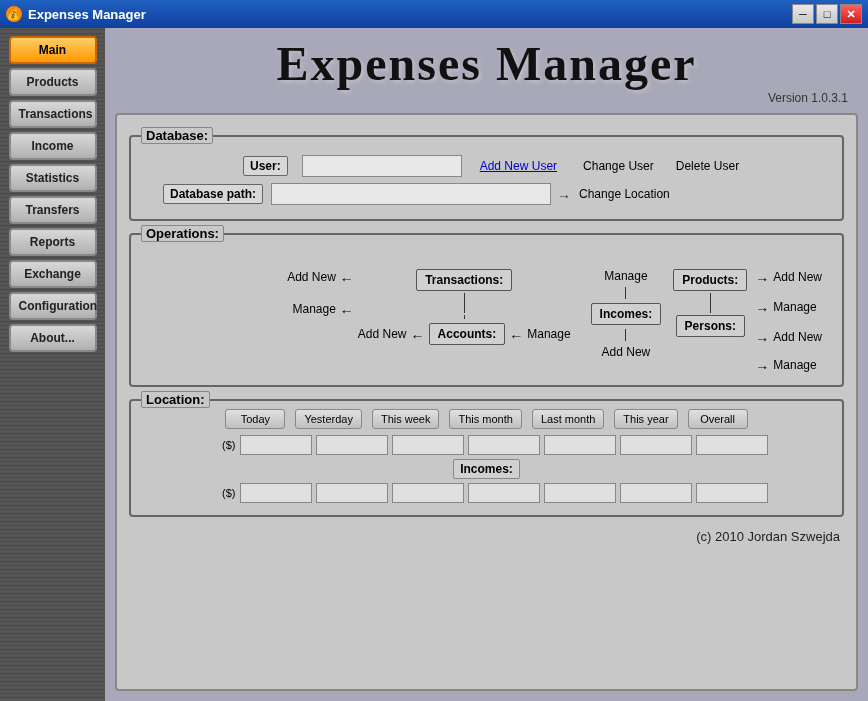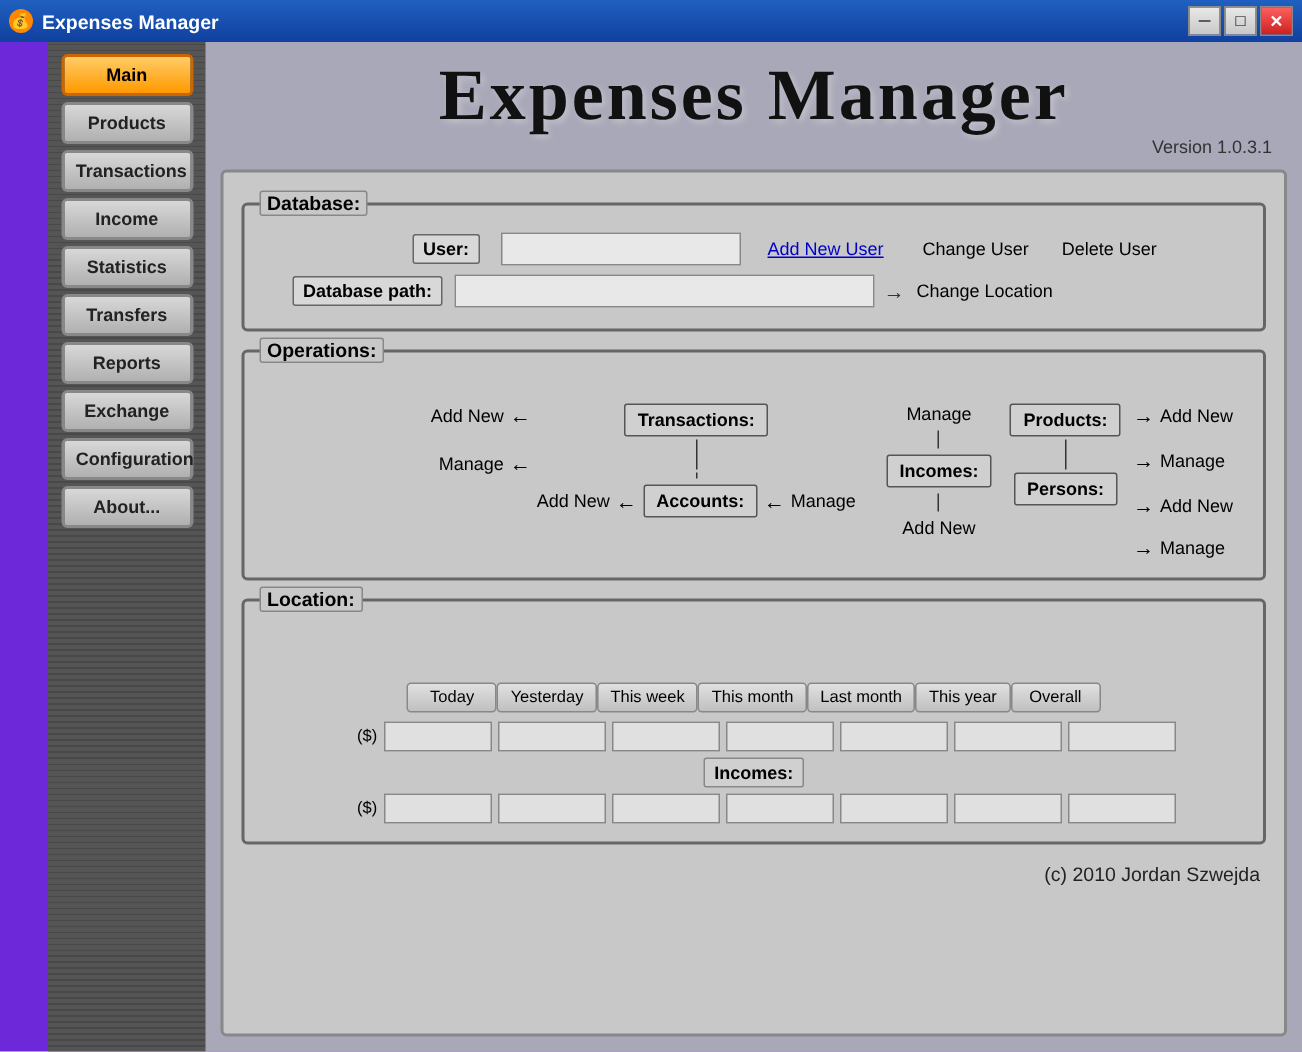--- a/index.html
+++ b/index.html
@@ -40,22 +40,21 @@
       font-size: 11px; font-weight: bold; color: black;
     }
     .tb-btn.minimize { background: linear-gradient(to bottom, #e8e8e8, #c8c8c8); }
     .tb-btn.maximize { background: linear-gradient(to bottom, #e8e8e8, #c8c8c8); }
     .tb-btn.close { background: linear-gradient(to bottom, #ff6060, #cc2020); color: white; }
 
     
     .main-container {
       display: flex;
       height: calc(701px - 28px);
-      background: #6d28d9;
-      padding-left: 32px;
+      background: #86efac;
     }
 
     
     .sidebar {
       width: 105px;
       background: #555;
       background-image: repeating-linear-gradient(
         0deg,
         transparent,
         transparent 3px,
@@ -162,24 +161,23 @@
     }
     .field-input-wide {
       width: 280px;
       height: 22px;
       border: 1px solid #888;
       background: #e8e8e8;
       padding: 2px 4px;
     }
     .expenses-btn-row {
       display: flex;
-      gap: 0;
+      gap: 10px;
       margin-bottom: 6px;
       justify-content: center;
-      margin-top: 46px;
     }
     .period-btn {
       padding: 3px 8px;
       background: linear-gradient(to bottom, #e0e0e0, #c0c0c0);
       border: 1px solid #888;
       border-radius: 3px;
       cursor: pointer;
       font-size: 11px;
       min-width: 60px;
       text-align: center;

